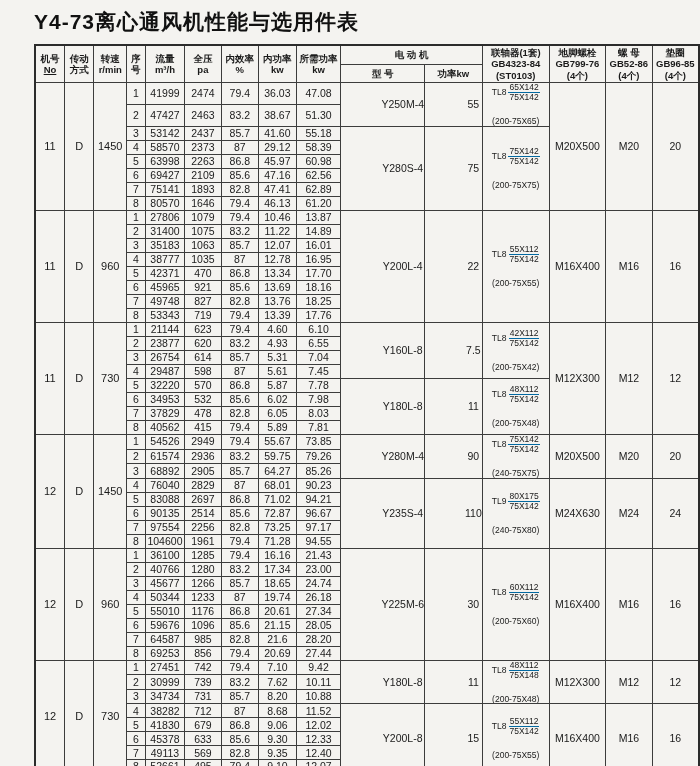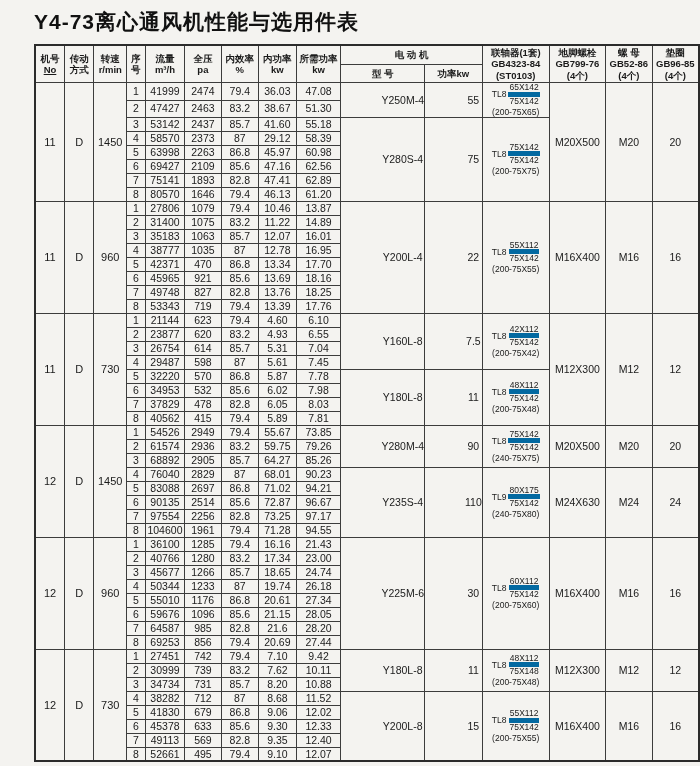--- a/index.html
+++ b/index.html
@@ -29,23 +29,23 @@
   .hl { line-height:1.2; }
   th[data-name="col-no"] .hl1 { text-decoration:underline; }
   tbody td { font-size:10.5px; height:14px; line-height:1; }
   td.cell-no, td.cell-drive, td.cell-speed { font-size:11px; }
   td.cell-motor-model, td.cell-motor-power { font-size:10.5px;padding-left:40px; }
   
   td.cell-coupling { font-size:8.5px; }
   .cpl { display:flex; flex-direction:column; align-items:center; justify-content:center; line-height:1.05; }
   .cpl-main { display:flex; align-items:center; gap:2px; }
   .frac { display:inline-flex; flex-direction:column; align-items:center; }
-  .frac-num { border-bottom:5px solid #0369a1; padding:0 1px; }
+  .frac-num { border-bottom:1px solid #0369a1; padding:0 1px; }
   .frac-den { padding:0 1px; }
-  .cpl-note { margin-top:2px; }
+  .cpl-note { margin-top:15px; }
   
   col.c-no{width:30px} col.c-drive{width:30px} col.c-speed{width:33px}
   col.c-seq{width:19px} col.c-flow{width:40px} col.c-pressure{width:37px}
   col.c-eff{width:38px} col.c-power{width:38px} col.c-req{width:45px}
   col.c-model{width:62px} col.c-mpower{width:33px} col.c-coupling{width:68px}
   col.c-bolt{width:57px} col.c-nut{width:47px} col.c-washer{width:47px}
 </style>
 </head>
 <body>
 

